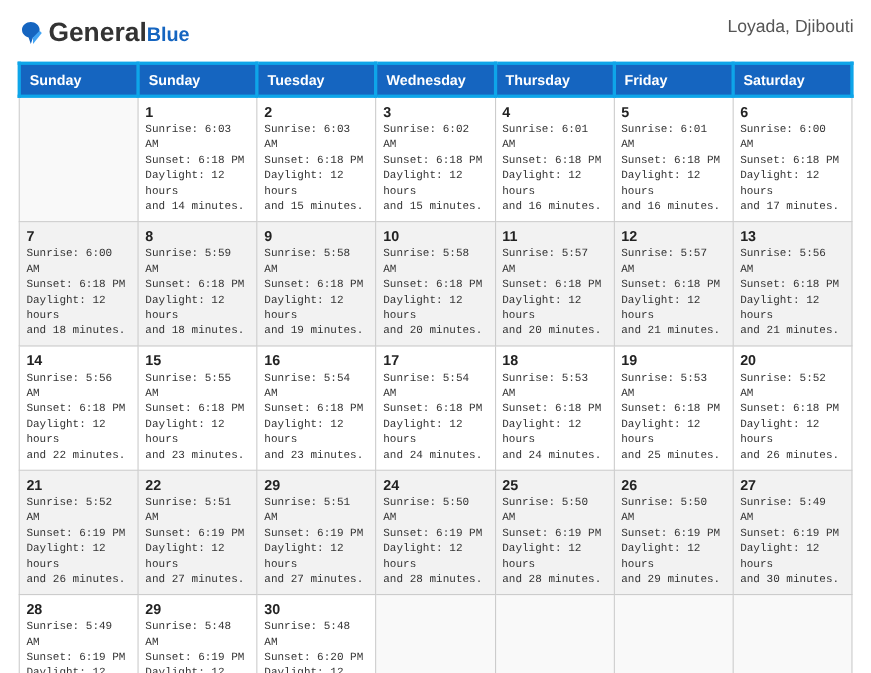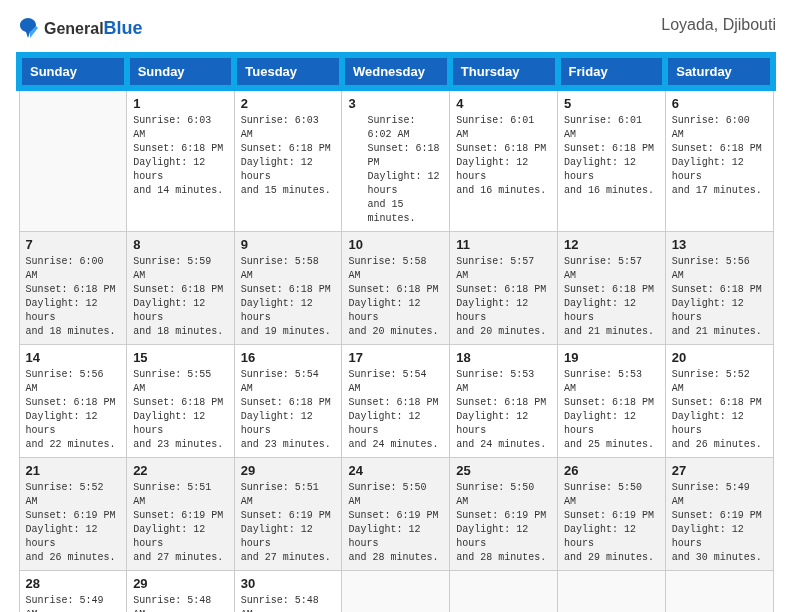--- a/index.html
+++ b/index.html
@@ -15,21 +15,21 @@
       justify-content: space-between;
       align-items: flex-start;
       margin-bottom: 12px;
     }
     .logo {
       display: flex;
       align-items: center;
       gap: 4px;
     }
     .logo-text-general {
-      font-size: 16px;
+      font-size: 24px;
       font-weight: bold;
       color: #333;
     }
     .logo-text-blue {
       font-size: 18px;
       font-weight: bold;
       color: #1565C0;
     }
     .logo-icon {
       width: 24px;
@@ -52,21 +52,21 @@
       width: 100%;
       border-collapse: collapse;
     }
     .calendar th {
       background-color: #1565C0;
       color: #fff;
       font-size: 13px;
       font-weight: bold;
       padding: 6px 8px;
       text-align: left;
-      border: 6px solid #0ea5e9;
+      border: 3px solid #0ea5e9;
     }
     .calendar td {
       border: 1px solid #ccc;
       vertical-align: top;
       padding: 5px 6px;
       font-size: 11px;
       color: #333;
       min-height: 80px;
       width: 108px;
     }
@@ -131,21 +131,21 @@
         </td>
         <td>
           <div class="day-num">2</div>
           <div class="day-info" style="white-space: pre-line;">Sunrise: 6:03 AM
 Sunset: 6:18 PM
 Daylight: 12 hours
 and 15 minutes.</div>
         </td>
         <td>
           <div class="day-num">3</div>
-          <div class="day-info" style="white-space: pre-line; margin-left: 19px;">Sunrise: 6:02 AM
+          <div class="day-info" style="white-space: pre-line;">Sunrise: 6:02 AM
 Sunset: 6:18 PM
 Daylight: 12 hours
 and 15 minutes.</div>
         </td>
         <td>
           <div class="day-num">4</div>
           <div class="day-info" style="white-space: pre-line;">Sunrise: 6:01 AM
 Sunset: 6:18 PM
 Daylight: 12 hours
 and 16 minutes.</div>

